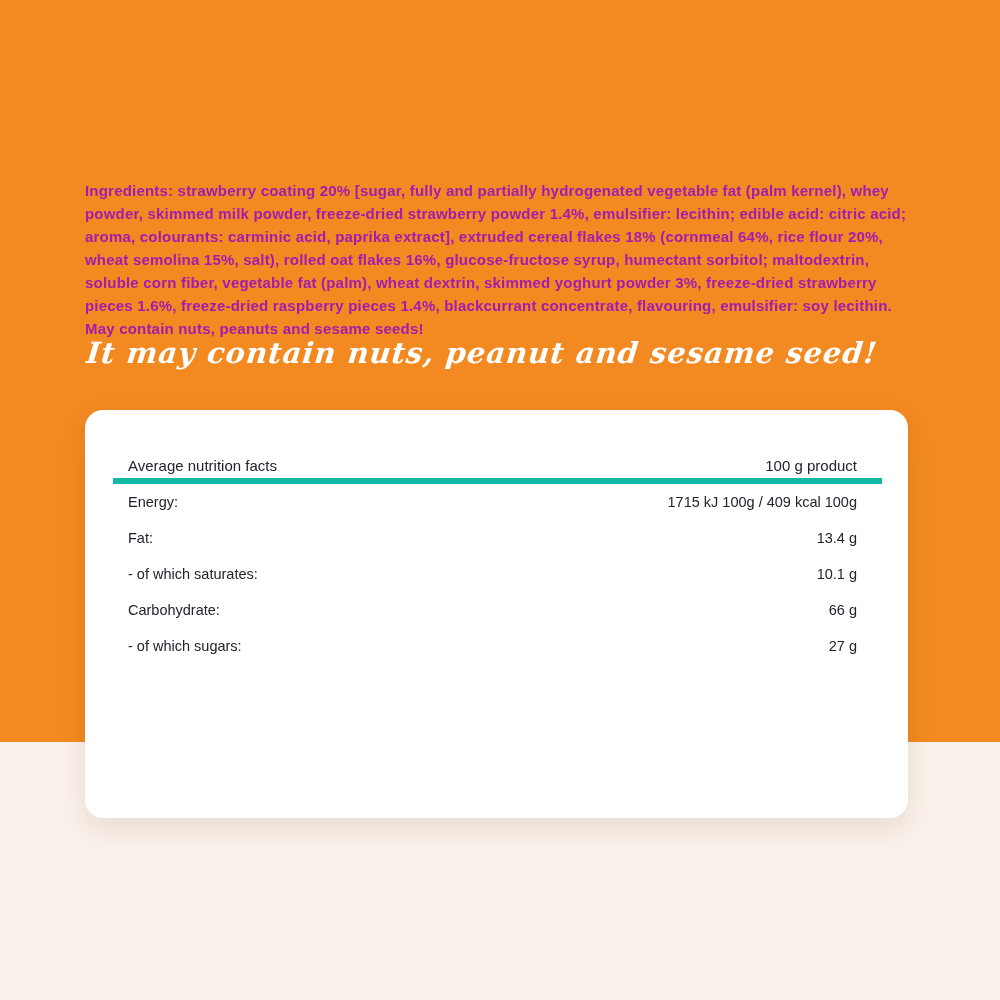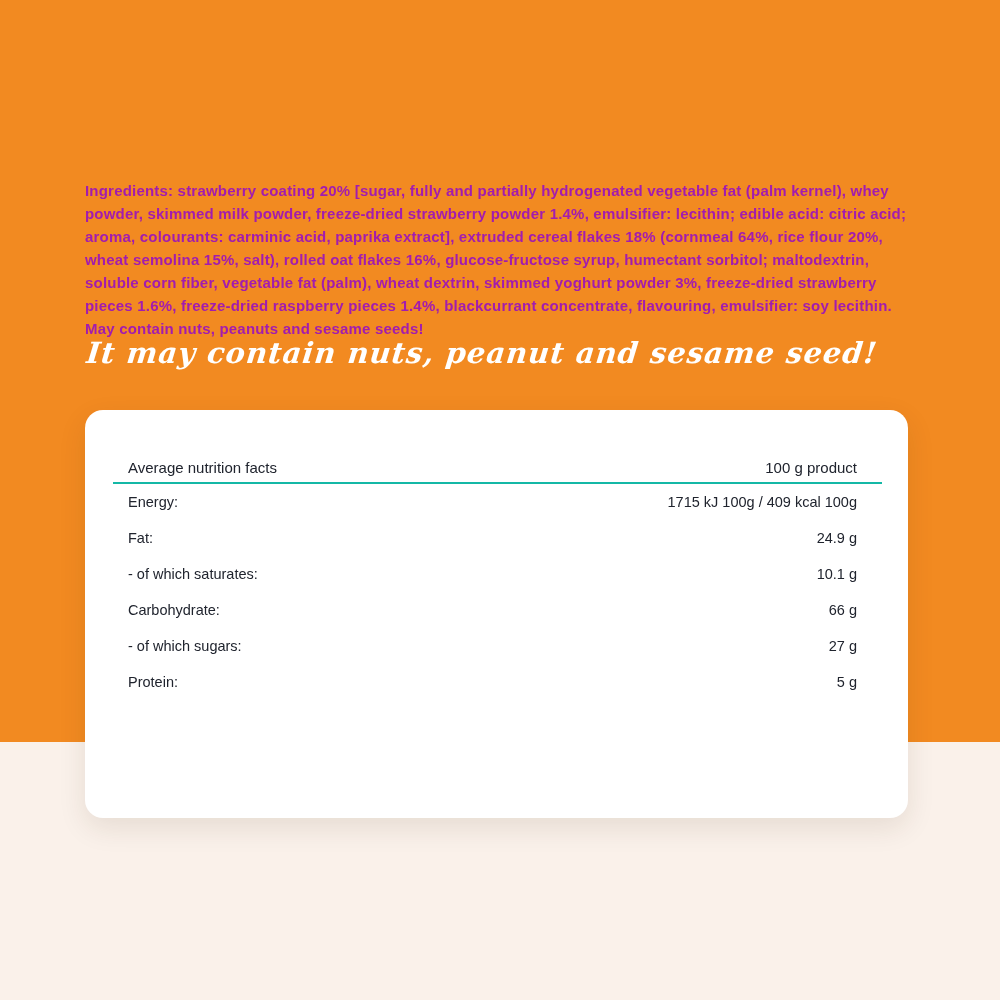--- a/index.html
+++ b/index.html
@@ -64,21 +64,21 @@
   .nutrition-table {
     margin: 42px 26px 0 28px;
     color: #20242e;
   }
   .nutrition-head {
     display: flex;
     justify-content: space-between;
     align-items: center;
     height: 32px;
     padding: 0 25px 0 15px;
-    border-bottom: 2px solid #14b8a6;
+    border-bottom: 6px solid #14b8a6;
     font-size: 15px;
   }
   .nutrition-row {
     display: flex;
     justify-content: space-between;
     align-items: center;
     height: 36px;
     padding: 0 25px 0 15px;
     font-size: 14.5px;
     gap: 7px;
@@ -101,32 +101,28 @@
     <div class="nutrition-head">
       <span class="cell-label">Average nutrition facts</span>
       <span class="cell-value">100 g product</span>
     </div>
     <div class="nutrition-row">
       <span class="cell-label">Energy:</span>
       <span class="cell-value">1715 kJ 100g / 409 kcal 100g</span>
     </div>
     <div class="nutrition-row">
       <span class="cell-label">Fat:</span>
-      <span class="cell-value">24.9 g</span>
+      <span class="cell-value">13.4 g</span>
     </div>
     <div class="nutrition-row">
       <span class="cell-label">- of which saturates:</span>
       <span class="cell-value">10.1 g</span>
     </div>
     <div class="nutrition-row">
       <span class="cell-label">Carbohydrate:</span>
       <span class="cell-value">66 g</span>
     </div>
     <div class="nutrition-row">
       <span class="cell-label">- of which sugars:</span>
       <span class="cell-value">27 g</span>
     </div>
-    <div class="nutrition-row">
-      <span class="cell-label">Protein:</span>
-      <span class="cell-value">5 g</span>
-    </div>
   </div>
 </div>
 
 </body></html>

